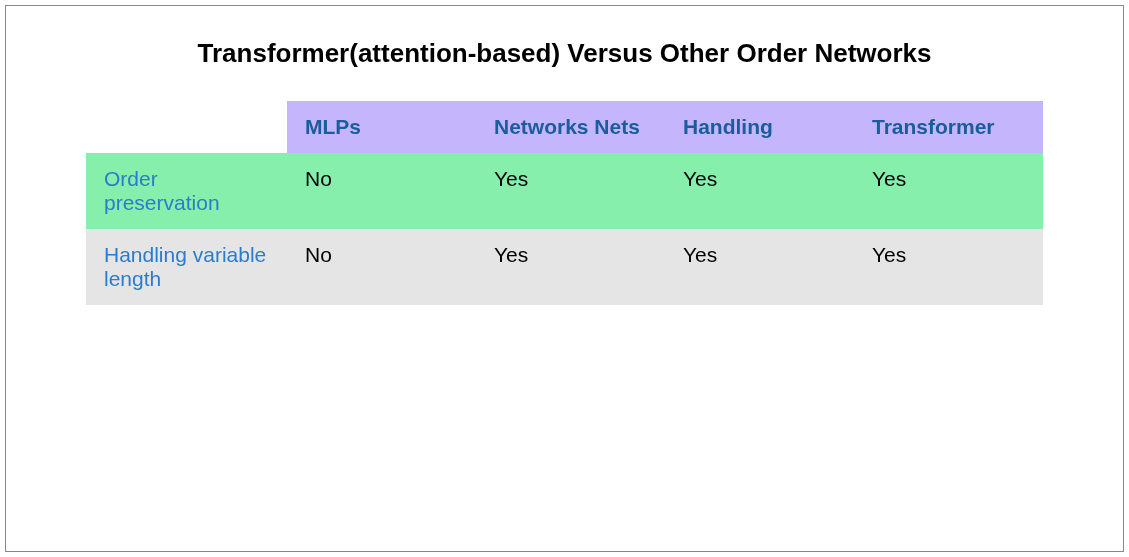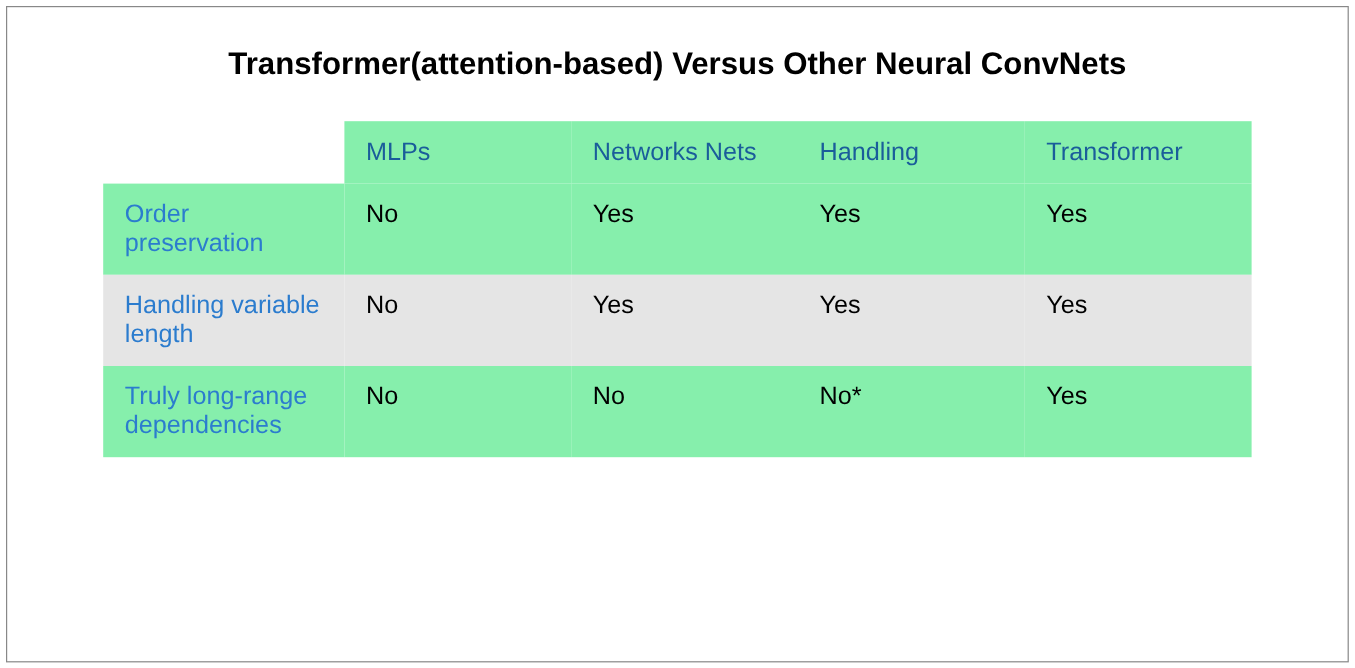--- a/index.html
+++ b/index.html
@@ -31,38 +31,38 @@
     }
     th, td {
       text-align: left;
       padding: 14px 18px;
       font-size: 21px;
       vertical-align: top;
     }
     th.row-label-col { width: 21%; }
     th.col-head {
       color: #1a5d9a;
-      font-weight: normal;
-      background: #86efac;
+      font-weight: bold;
+      background: #c4b5fd;
     }
     td.row-label {
       color: #2b7cce;
       font-weight: normal;
     }
     td.cell {
       color: #000;
     }
     tr.odd td { background: #86efac; }
     tr.even td { background: #e5e5e5; }
   </style>
 </head>
 <body>
 
 <div class="container">
-  <h1 class="title">Transformer(attention-based) Versus Other Neural ConvNets</h1>
+  <h1 class="title">Transformer(attention-based) Versus Other Order Networks</h1>
   <table>
     <thead>
       <tr>
         <th class="row-label-col"></th>
         <th class="col-head">MLPs</th>
         <th class="col-head">Networks Nets</th>
         <th class="col-head">Handling</th>
         <th class="col-head">Transformer</th>
       </tr>
     </thead>
@@ -74,22 +74,15 @@
         <td class="cell">Yes</td>
         <td class="cell">Yes</td>
       </tr>
       <tr class="even">
         <td class="row-label">Handling variable length</td>
         <td class="cell">No</td>
         <td class="cell">Yes</td>
         <td class="cell">Yes</td>
         <td class="cell">Yes</td>
       </tr>
-      <tr class="odd">
-        <td class="row-label">Truly long-range dependencies</td>
-        <td class="cell">No</td>
-        <td class="cell">No</td>
-        <td class="cell">No*</td>
-        <td class="cell">Yes</td>
-      </tr>
     </tbody>
   </table>
 </div>
 
 </body></html>

